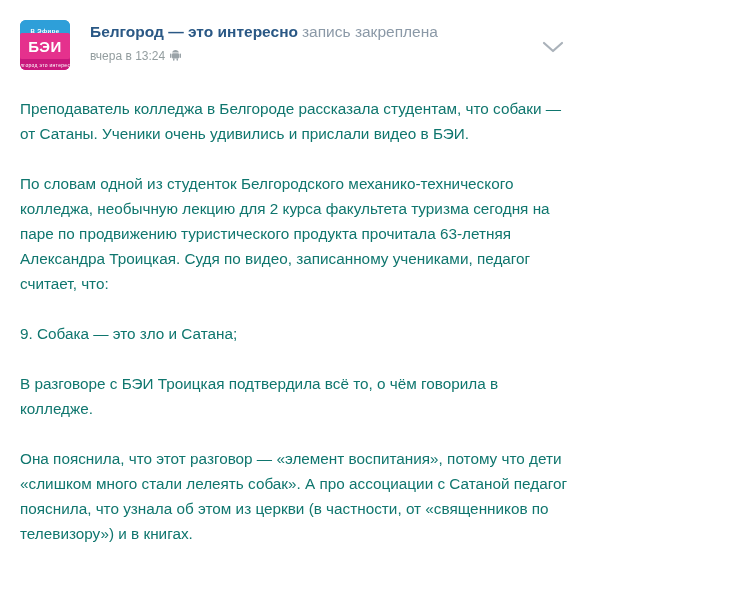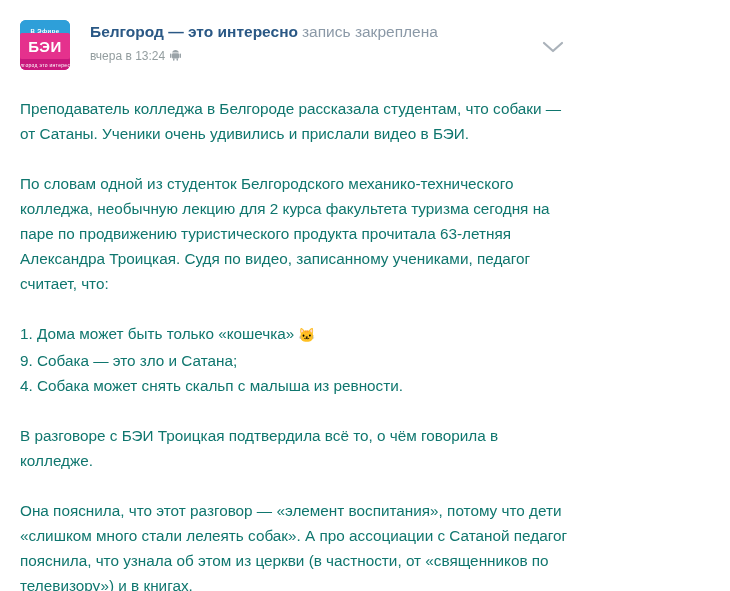--- a/index.html
+++ b/index.html
@@ -200,23 +200,21 @@
     </div>
   </div>
 
   <div class="post-body">
 
     <p class="para">Преподаватель колледжа в Белгороде рассказала студентам, что собаки — от Сатаны. Ученики очень удивились и прислали видео в БЭИ.</p>
 
     <p class="para">По словам одной из студенток Белгородского механико-технического колледжа, необычную лекцию для 2 курса факультета туризма сегодня на паре по продвижению туристического продукта прочитала 63-летняя Александра Троицкая. Судя по видео, записанному учениками, педагог считает, что:</p>
 
     <div class="list-para">
-      <div class="list-line"><span>1. Дома может быть только «кошечка»</span> <span class="emoji">🐱</span></div>
       <div class="list-line">9. Собака — это зло и Сатана;</div>
-      <div class="list-line">4. Собака может снять скальп с малыша из ревности.</div>
     </div>
 
     <p class="para">В разговоре с БЭИ Троицкая подтвердила всё то, о чём говорила в колледже.</p>
 
     <p class="para">Она пояснила, что этот разговор — «элемент воспитания», потому что дети «слишком много стали лелеять собак». А про ассоциации с Сатаной педагог пояснила, что узнала об этом из церкви (в частности, от «священников по телевизору») и в книгах.</p>
 
   </div>
 
 </div>
 

